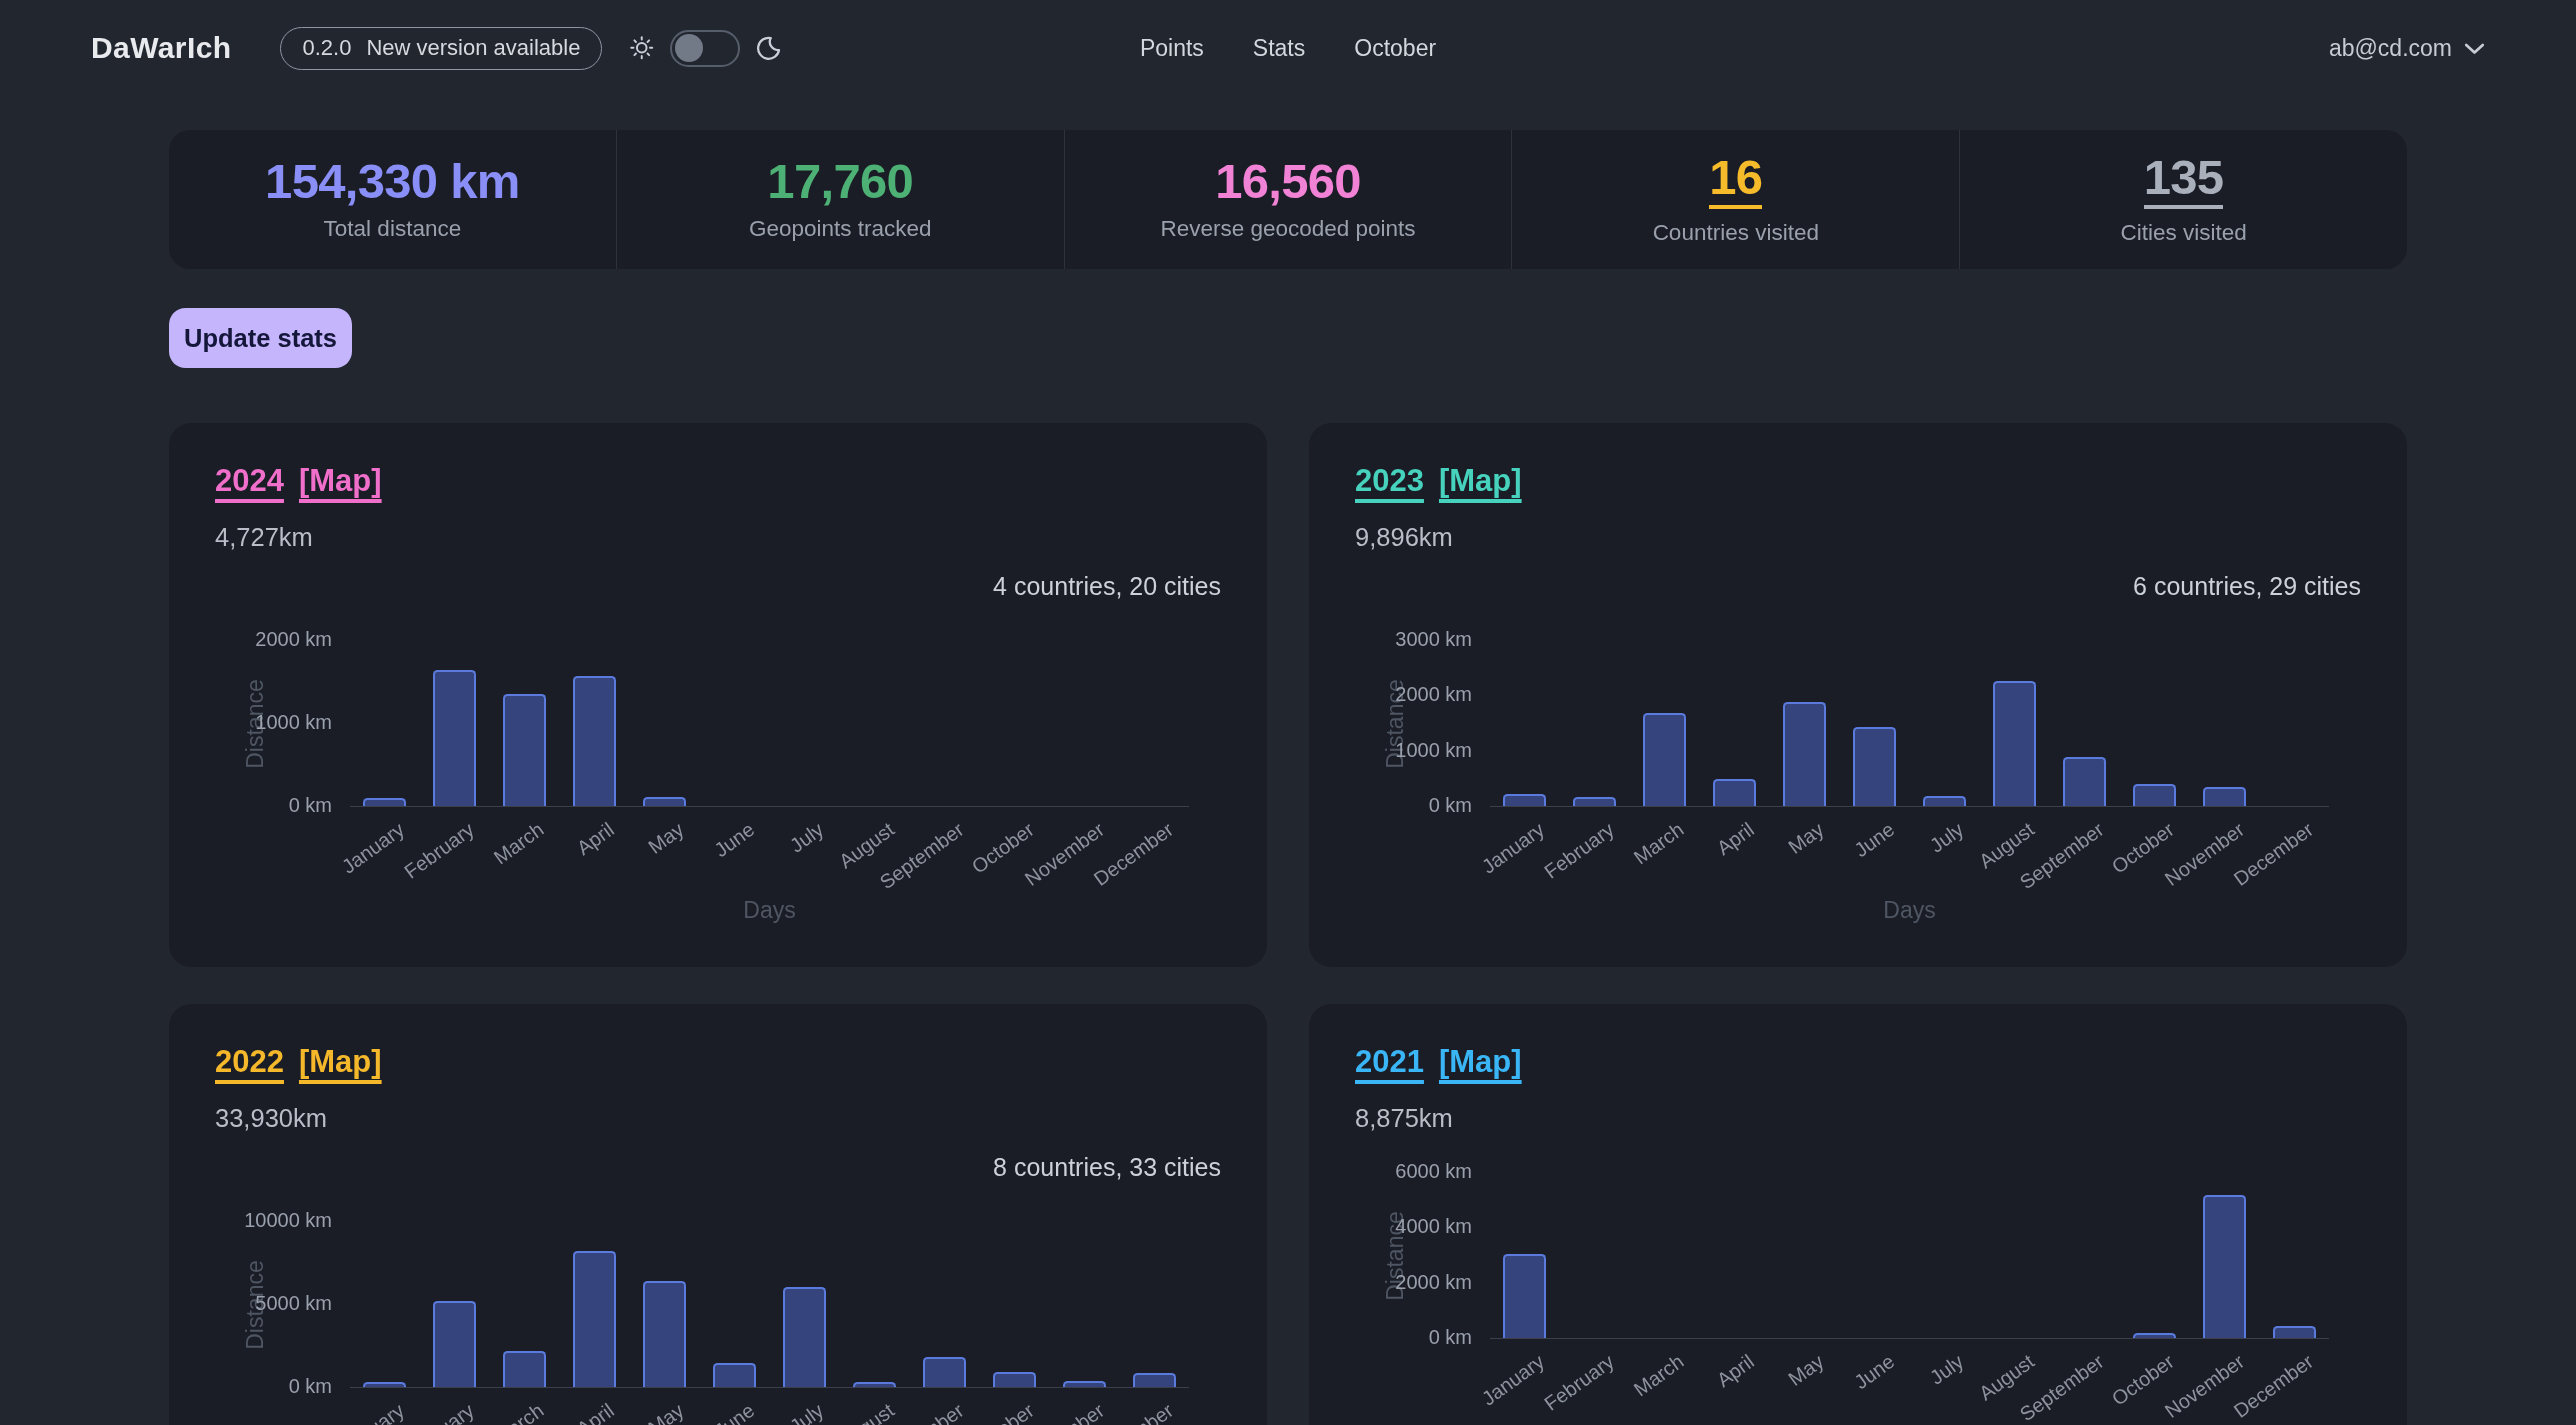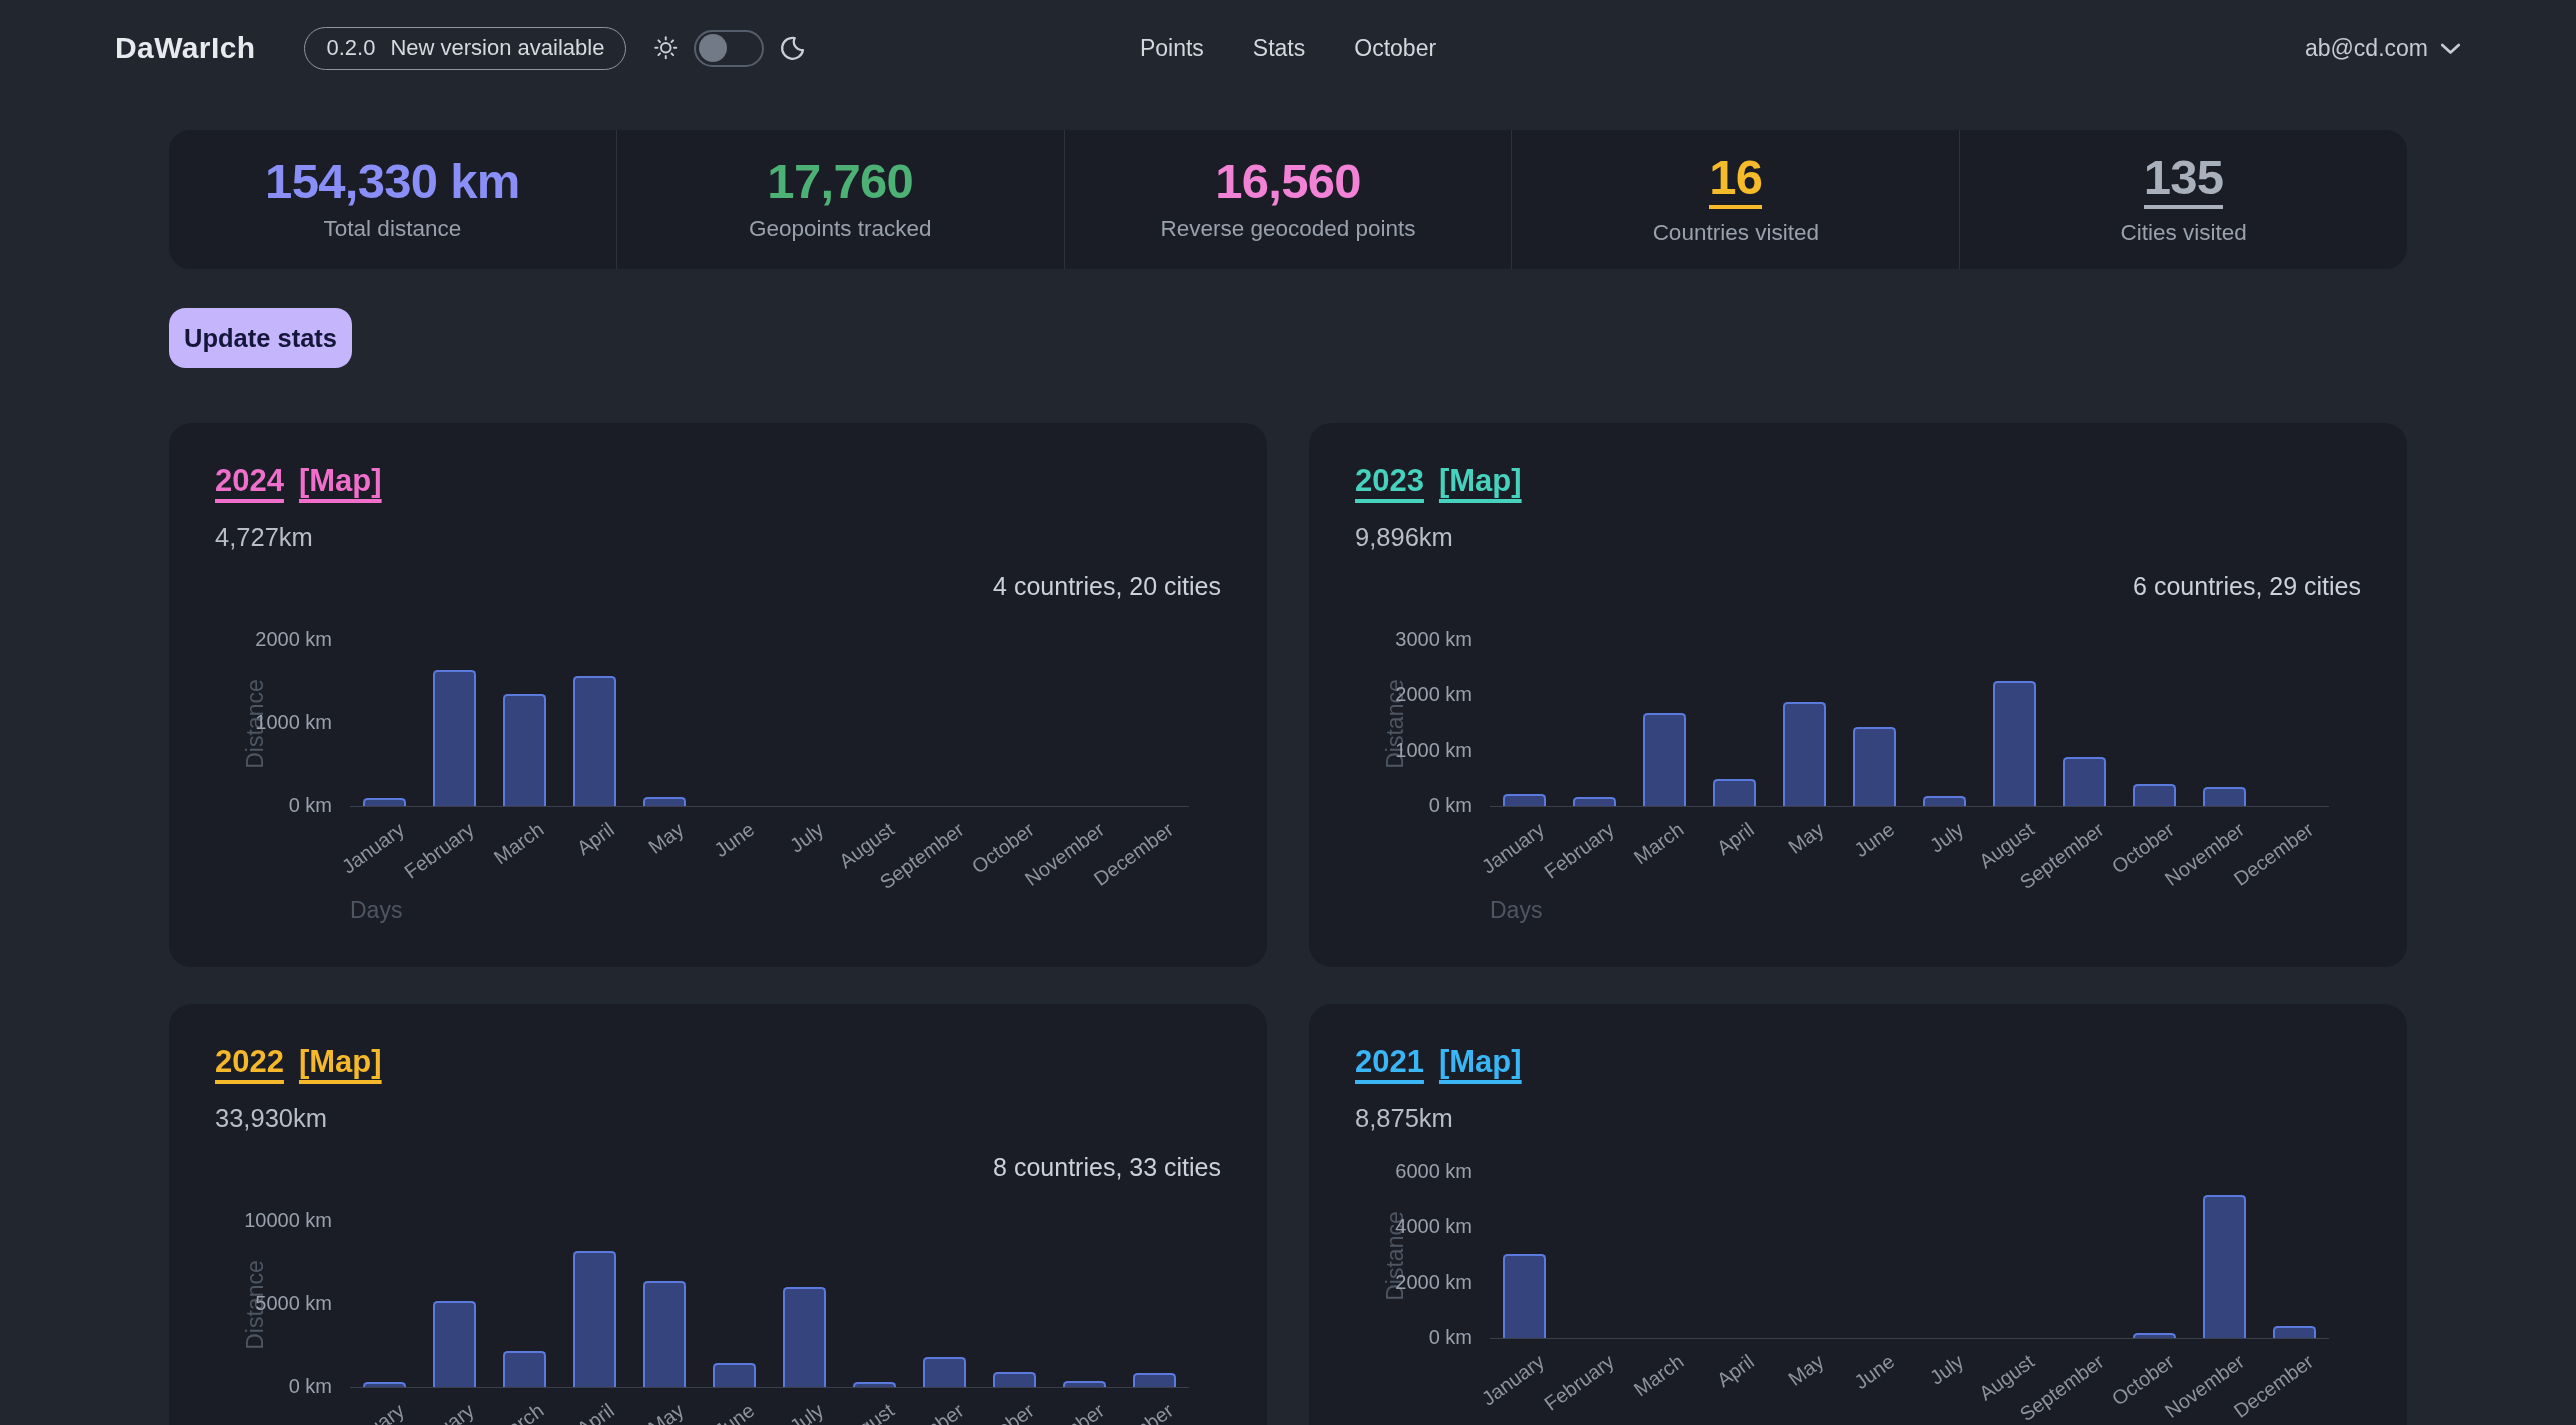--- a/index.html
+++ b/index.html
@@ -7,21 +7,21 @@
     width:2576px;height:1425px;overflow:hidden;
     background:#22262f;
     font-family:"Liberation Sans","DejaVu Sans",sans-serif;
     color:#d5d9e0;
     -webkit-font-smoothing:antialiased;
   }
   a{text-decoration:none;color:inherit;cursor:pointer;}
 
   
   .header{
-    position:relative;height:96px;padding:0 115px;
+    position:relative;height:96px;padding:0 91px;
     display:flex;align-items:center;
   }
   .logo{font-size:30px;font-weight:700;color:#e8eaee;letter-spacing:0.4px;}
   .version-badge{
     margin-left:49px;display:inline-flex;align-items:center;gap:15px;
     border:1.5px solid #8f96a3;border-radius:749px;
     padding:7.5px 21px;font-size:22px;color:#d6dae0;white-space:nowrap;
   }
   .theme-group{display:flex;align-items:center;gap:15px;margin-left:27px;}
   .icon-btn{display:inline-flex;align-items:center;justify-content:center;background:none;border:none;padding:0;}
@@ -99,21 +99,21 @@
     position:absolute;top:178px;white-space:nowrap;color:#8d939e;
     transform:rotate(-36deg);transform-origin:100% 0;
   }
   .ytitle{
     position:absolute;width:180px;height:24px;left:-51px;top:106px;
     text-align:center;color:#4f5663;font-size:23px;
     transform:rotate(-90deg);
   }
   .xtitle{
     position:absolute;left:135px;width:839px;top:291px;
-    text-align:left;color:#4f5663;font-size:23px;
+    text-align:center;color:#4f5663;font-size:23px;
   }
 </style>
 </head>
 <body>
 
 
 
 <header class="header">
   <a class="logo">DaWarIch</a>
 

